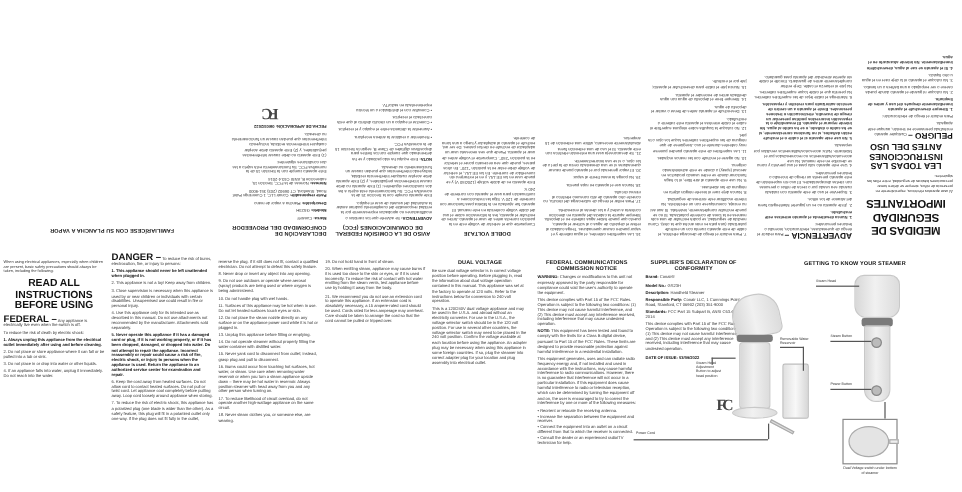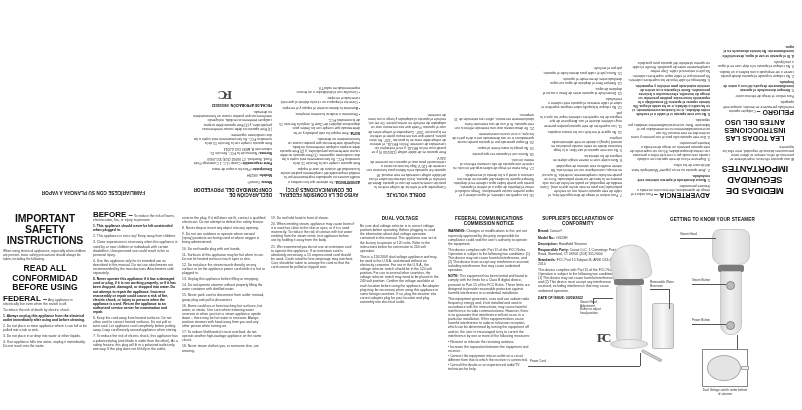--- a/index.html
+++ b/index.html
@@ -113,33 +113,32 @@
   </div>
 
   <div style="position:absolute; left:615px; top:8px; width:187px; height:195px;">
     <div class="h-mid" style="text-align:left; position:absolute; left:42px; top:2px; width:140px;">FAMILIARÍCESE CON SU PLANCHA A VAPOR</div>
   </div>
 </section>
 
 <section class="half bottom">
 
   <div class="col" style="left:3px; width:84px;">
-    <div class="h-big">IMPORTANT SAFETY INSTRUCTIONS</div>
     <p class="lead" style="margin-top:3px;">When using electrical appliances, especially when children are present, basic safety precautions should always be taken, including the following:</p>
-    <div class="h-read">READ ALL CONFORMIDAD BEFORE USING</div>
+    <div class="h-read">READ ALL INSTRUCTIONS BEFORE USING</div>
     <p><span class="h-inline">FEDERAL –</span> <span>Any appliance is electrically live even when the switch is off.</span></p>
     <p>To reduce the risk of death by electric shock:</p>
     <p style="font-weight:bold; color:#111;">1. Always unplug this appliance from the electrical outlet immediately after using and before cleaning.</p>
     <p>2. Do not place or store appliance where it can fall or be pulled into a tub or sink.</p>
     <p>3. Do not place in or drop into water or other liquids.</p>
     <p>4. If an appliance falls into water, unplug it immediately. Do not reach into the water.</p>
   </div>
 
   <div class="col" style="left:93px; width:85px;">
-    <p><span class="h-inline">BEFORE –</span> <span>To reduce the risk of burns, electrocution, fire, or injury to persons:</span></p>
+    <p><span class="h-inline">DANGER –</span> <span>To reduce the risk of burns, electrocution, fire, or injury to persons:</span></p>
     <p style="font-weight:bold; color:#111;">1. This appliance should never be left unattended when plugged in.</p>
     <p>2. This appliance is not a toy! Keep away from children.</p>
     <p>3. Close supervision is necessary when this appliance is used by or near children or individuals with certain disabilities. Unsupervised use could result in fire or personal injury.</p>
     <p>4. Use this appliance only for its intended use as described in this manual. Do not use attachments not recommended by the manufacturer. Attachments sold separately.</p>
     <p style="font-weight:bold; color:#111;">5. Never operate this appliance if it has a damaged cord or plug, if it is not working properly, or if it has been dropped, damaged, or dropped into water. Do not attempt to repair the appliance. Incorrect reassembly or repair could cause a risk of fire, electric shock, or injury to persons when the appliance is used. Return the appliance to an authorized service center for examination and repair.</p>
     <p>6. Keep the cord away from heated surfaces. Do not allow cord to contact heated surfaces. Do not pull or twist cord. Let appliance cool completely before putting away. Loop cord loosely around appliance when storing.</p>
     <p>7. To reduce the risk of electric shock, this appliance has a polarized plug (one blade is wider than the other). As a safety feature, this plug will fit in a polarized outlet only one way. If the plug does not fit fully in the outlet,</p>
   </div>
 
   <div class="col" style="left:182px; width:84px; top:11px;">

